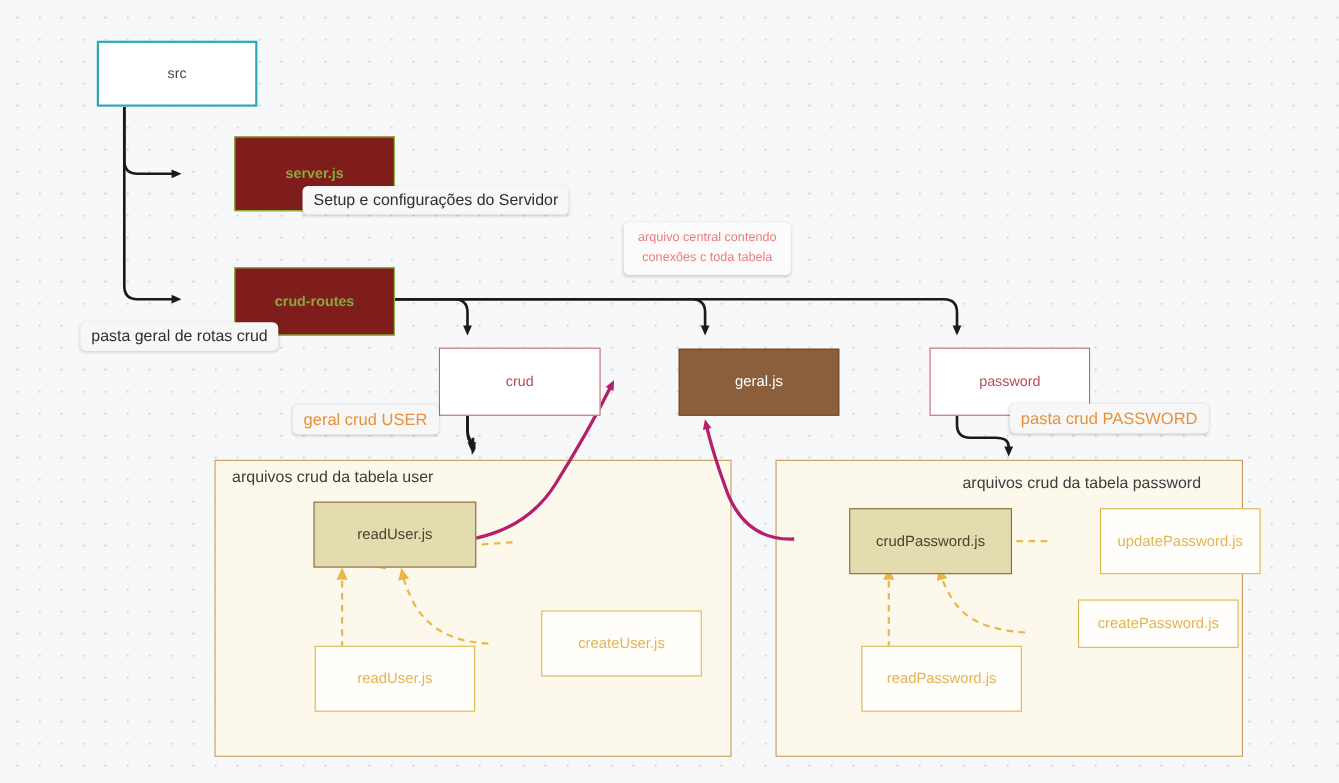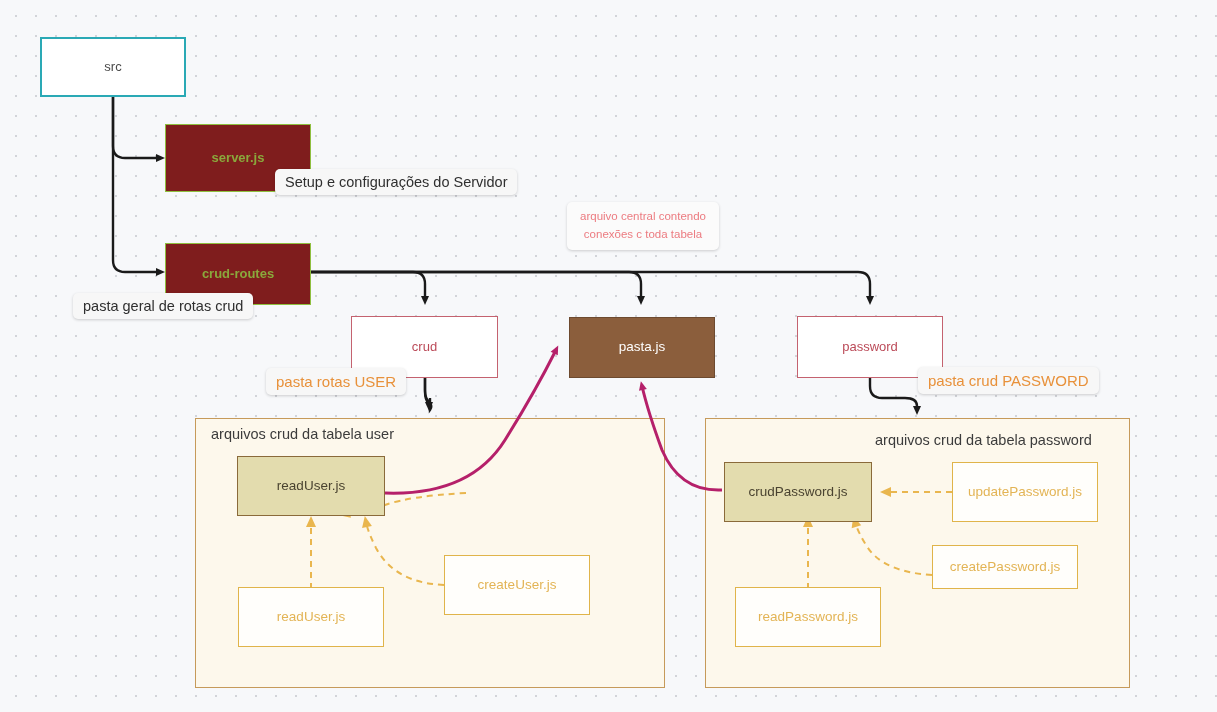--- a/index.html
+++ b/index.html
@@ -12,21 +12,21 @@
     font-family:"Liberation Sans", sans-serif;
     overflow:hidden;
     position:relative;
   }
   .canvas{position:absolute;left:0;top:0;width:1217px;height:712px;}
   svg.wires{position:absolute;left:0;top:0;width:1217px;height:712px;pointer-events:none;}
 
   .node{
     position:absolute;box-sizing:border-box;
     display:flex;align-items:center;justify-content:center;
-    text-align:center;line-height:1.25;
+    text-align:center;line-height:1.25;margin-left:48px;
   }
   .node span{display:block;}
 
   
   .n-src{background:#ffffff;border:2px solid #2aa9b5;color:#4a4a4a;font-size:13px;}
   
   .n-green{background:#7f1d1d;border:1.6px solid #8fbf3f;color:#8aa83c;font-size:13px;font-weight:bold;}
   
   .n-red{background:#ffffff;border:1.6px solid #c4626f;color:#bb4a58;font-size:13px;}
   
@@ -119,21 +119,21 @@
 
   <div class="node n-green" style="left:165px;top:243px;width:146px;height:62px;">
     <span>crud-routes</span>
   </div>
 
   <div class="node n-red" style="left:351px;top:316px;width:147px;height:62px;">
     <span>crud</span>
   </div>
 
   <div class="node n-brown" style="left:569px;top:317px;width:146px;height:61px;">
-    <span>pasta.js</span>
+    <span>geral.js</span>
   </div>
 
   <div class="node n-red" style="left:797px;top:316px;width:146px;height:62px;">
     <span>password</span>
   </div>
 
   <div class="node n-khaki" style="left:237px;top:456px;width:148px;height:60px;">
     <span>readUser.js</span>
   </div>
   <div class="node n-yellow" style="left:444px;top:555px;width:146px;height:60px;">
@@ -163,20 +163,20 @@
   <div class="callout dark" style="left:73px;top:293px;">
     <span>pasta geral de rotas crud</span>
   </div>
 
   <div class="callout pinkbox" style="left:567px;top:202px;width:152px;">
     <span>arquivo central contendo</span>
     <span>conexões c toda tabela</span>
   </div>
 
   <div class="callout orange" style="left:266px;top:368px;">
-    <span>pasta rotas USER</span>
+    <span>geral crud USER</span>
   </div>
 
   <div class="callout orange" style="left:918px;top:367px;">
     <span>pasta crud PASSWORD</span>
   </div>
 
 </div>
 
 </body></html>

